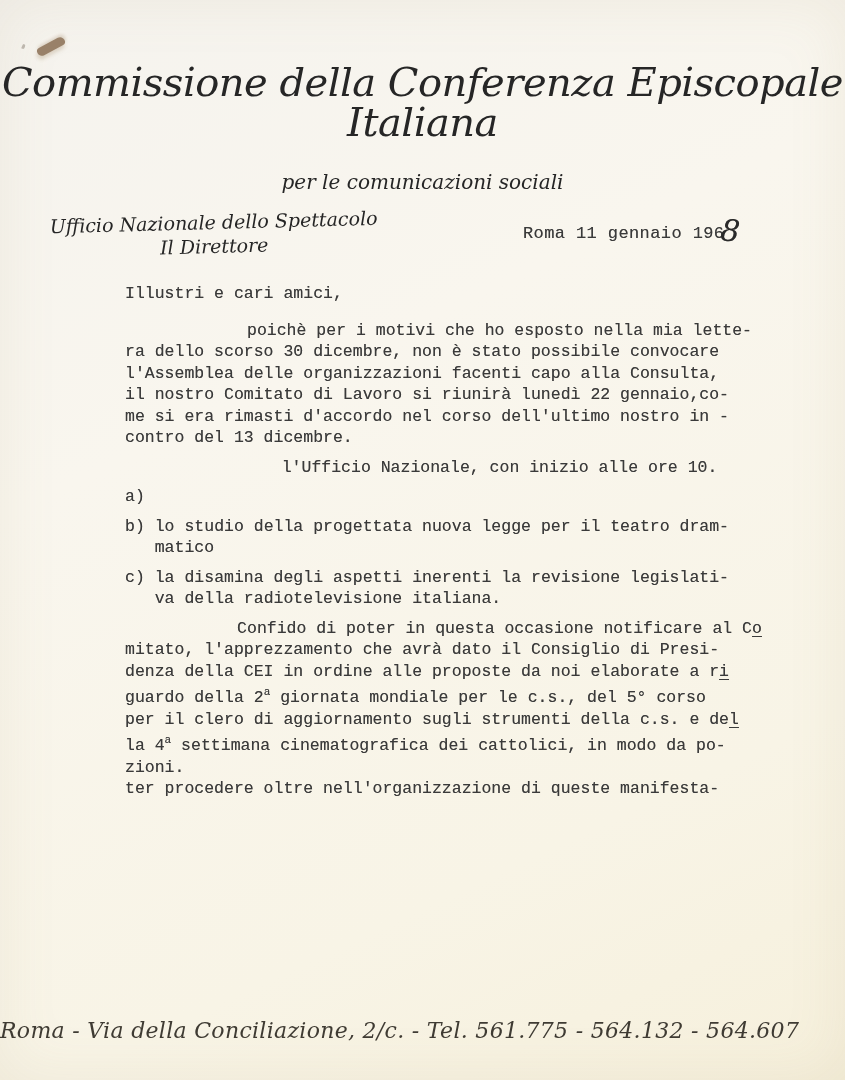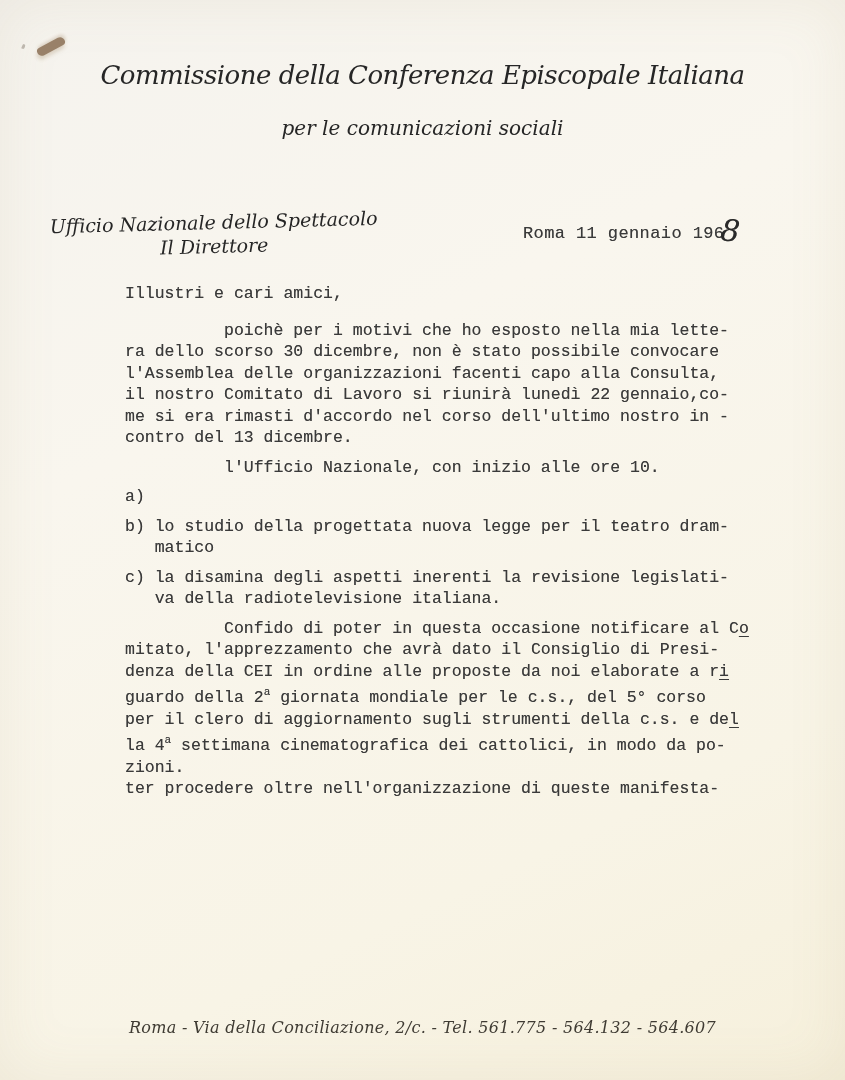--- a/index.html
+++ b/index.html
@@ -21,21 +21,21 @@
     transform: rotate(-28deg);
     box-shadow: -2px 3px 4px rgba(150,120,80,.35), 2px -2px 3px rgba(150,120,80,.3);
   }
   .speck {
     position: absolute; left: 22px; top: 44px;
     width: 3px; height: 5px; background:#9a9186; opacity:.6;
     border-radius: 50% 50% 50% 0; transform: rotate(20deg);
   }
   .script { font-family: "DejaVu Serif", serif; font-style: italic; color:#262626; }
   .letterhead { position: absolute; left:0; right:0; top: 62px; text-align:center; }
-  .lh1 { font-size: 26px; letter-spacing: -0.5px; line-height: 1; }
+  .lh1 { font-size: 40px; letter-spacing: -0.5px; line-height: 1; }
   .lh2 { font-size: 20px; margin-top: 28px; }
   .sender { position:absolute; left: 50px; top: 210px; text-align:center; transform: rotate(-1.5deg); }
   .sender-office { font-size: 19px; line-height: 1.3; }
   .sender-role { font-size: 19px; }
   .mono { font-family: "Liberation Mono", "DejaVu Sans Mono", monospace; }
   .dateline {
     position: absolute; left: 523px; top: 224px;
     font-size: 17px; letter-spacing: .4px;
     text-shadow: 0 0 .5px rgba(45,45,45,.55);
   }
@@ -45,30 +45,30 @@
     display: inline-block; transform: rotate(6deg) translateY(3px);
     margin-left: -3px;
   }
   .body-text {
     position: absolute; left: 125px; top: 283px; width: 650px;
     font-size: 16.5px; line-height: 21.5px;
     text-shadow: 0 0 .5px rgba(45,45,45,.55);
   }
   .para { margin-bottom: 8px; }
   .para:first-child { margin-bottom: 15px; }
-  .para.indent .line:first-child { text-indent: 10ch; }
+  .para.indent .line:first-child { text-indent: 10ch; text-align: center; }
   .para.list { display: flex; }
   .para.list .label { flex: 0 0 3ch; white-space: pre; }
   .line { white-space: pre; font-family: Liberation Mono, monospace; }
   .line span { white-space: pre; }
   .u { text-decoration: underline; text-decoration-thickness: 1.3px; text-underline-offset: 3px; }
   .sup { font-size: 11px; vertical-align: 7px; }
   .footer {
     position: absolute; left: 0; right: 0; top: 1018px;
-    text-align: center; font-size: 16px; letter-spacing: .3px;
+    text-align: left; font-size: 22px; letter-spacing: .3px;
     color:#3f3b33;
   }
 </style>
 </head>
 <body>
 
 <div class="page">
   <div class="smudge"></div>
   <div class="speck"></div>
 

